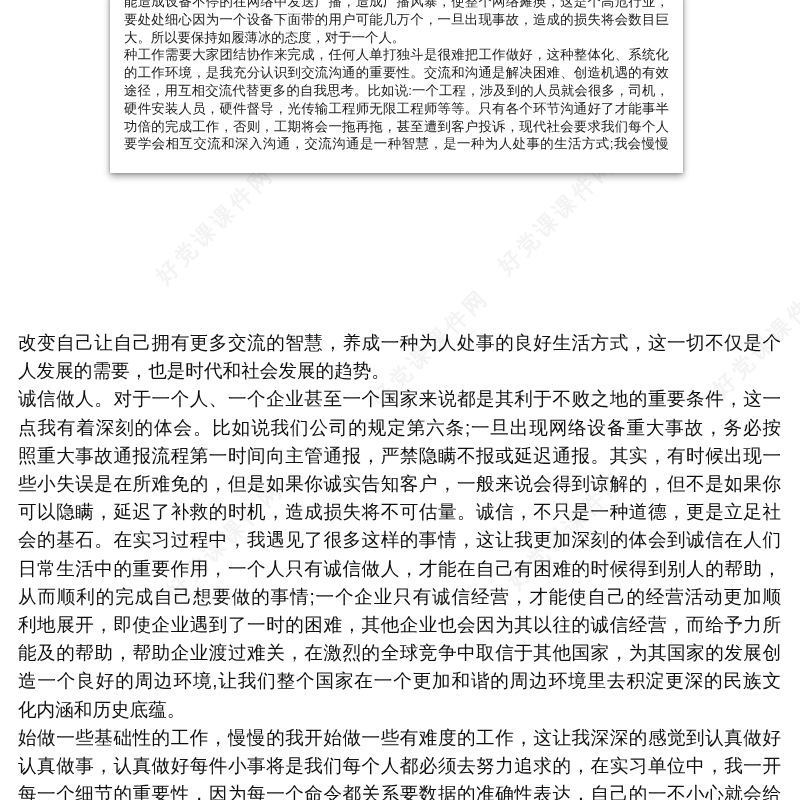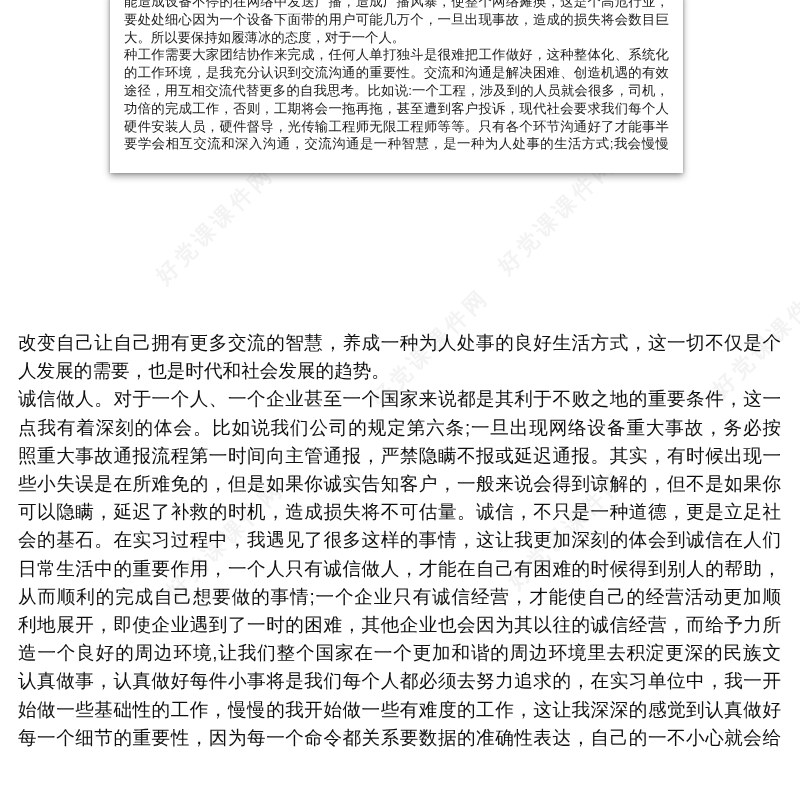--- a/index.html
+++ b/index.html
@@ -67,36 +67,38 @@
     <span class="wm" style="left:567px;top:530px">好党课课件网</span>
   </div>
 
   <div class="page-top">
     <div class="ln">能造成设备不停的在网络中发送广播，造成广播风暴，使整个网络瘫痪，这是个高危行业，</div>
     <div class="ln">要处处细心因为一个设备下面带的用户可能几万个，一旦出现事故，造成的损失将会数目巨</div>
     <div class="ln end">大。所以要保持如履薄冰的态度，对于一个人。</div>
     <div class="ln">种工作需要大家团结协作来完成，任何人单打独斗是很难把工作做好，这种整体化、系统化</div>
     <div class="ln">的工作环境，是我充分认识到交流沟通的重要性。交流和沟通是解决困难、创造机遇的有效</div>
     <div class="ln">途径，用互相交流代替更多的自我思考。比如说:一个工程，涉及到的人员就会很多，司机，</div>
+    <div class="ln">硬件安装人员，硬件督导，光传输工程师无限工程师等等。只有各个环节沟通好了才能事半</div>
     <div class="ln">功倍的完成工作，否则，工期将会一拖再拖，甚至遭到客户投诉，现代社会要求我们每个人</div>
-    <div class="ln">硬件安装人员，硬件督导，光传输工程师无限工程师等等。只有各个环节沟通好了才能事半</div>
     <div class="ln">要学会相互交流和深入沟通，交流沟通是一种智慧，是一种为人处事的生活方式;我会慢慢</div>
   </div>
 
   <div class="page-main">
     <div class="ln">改变自己让自己拥有更多交流的智慧，养成一种为人处事的良好生活方式，这一切不仅是个</div>
     <div class="ln end">人发展的需要，也是时代和社会发展的趋势。</div>
     <div class="ln">诚信做人。对于一个人、一个企业甚至一个国家来说都是其利于不败之地的重要条件，这一</div>
     <div class="ln">点我有着深刻的体会。比如说我们公司的规定第六条;一旦出现网络设备重大事故，务必按</div>
     <div class="ln">照重大事故通报流程第一时间向主管通报，严禁隐瞒不报或延迟通报。其实，有时候出现一</div>
     <div class="ln">些小失误是在所难免的，但是如果你诚实告知客户，一般来说会得到谅解的，但不是如果你</div>
     <div class="ln">可以隐瞒，延迟了补救的时机，造成损失将不可估量。诚信，不只是一种道德，更是立足社</div>
     <div class="ln">会的基石。在实习过程中，我遇见了很多这样的事情，这让我更加深刻的体会到诚信在人们</div>
     <div class="ln">日常生活中的重要作用，一个人只有诚信做人，才能在自己有困难的时候得到别人的帮助，</div>
     <div class="ln">从而顺利的完成自己想要做的事情;一个企业只有诚信经营，才能使自己的经营活动更加顺</div>
     <div class="ln">利地展开，即使企业遇到了一时的困难，其他企业也会因为其以往的诚信经营，而给予力所</div>
+    <div class="ln">能及的帮助，帮助企业渡过难关，在激烈的全球竞争中取信于其他国家，为其国家的发展创</div>
     <div class="ln">造一个良好的周边环境,让我们整个国家在一个更加和谐的周边环境里去积淀更深的民族文</div>
+    <div class="ln end">化内涵和历史底蕴。</div>
+    <div class="ln">始做一些基础性的工作，慢慢的我开始做一些有难度的工作，这让我深深的感觉到认真做好</div>
     <div class="ln">认真做事，认真做好每件小事将是我们每个人都必须去努力追求的，在实习单位中，我一开</div>
-    <div class="ln">始做一些基础性的工作，慢慢的我开始做一些有难度的工作，这让我深深的感觉到认真做好</div>
     <div class="ln">每一个细节的重要性，因为每一个命令都关系要数据的准确性表达，自己的一不小心就会给</div>
   </div>
 
 </div>
 
 </body></html>

